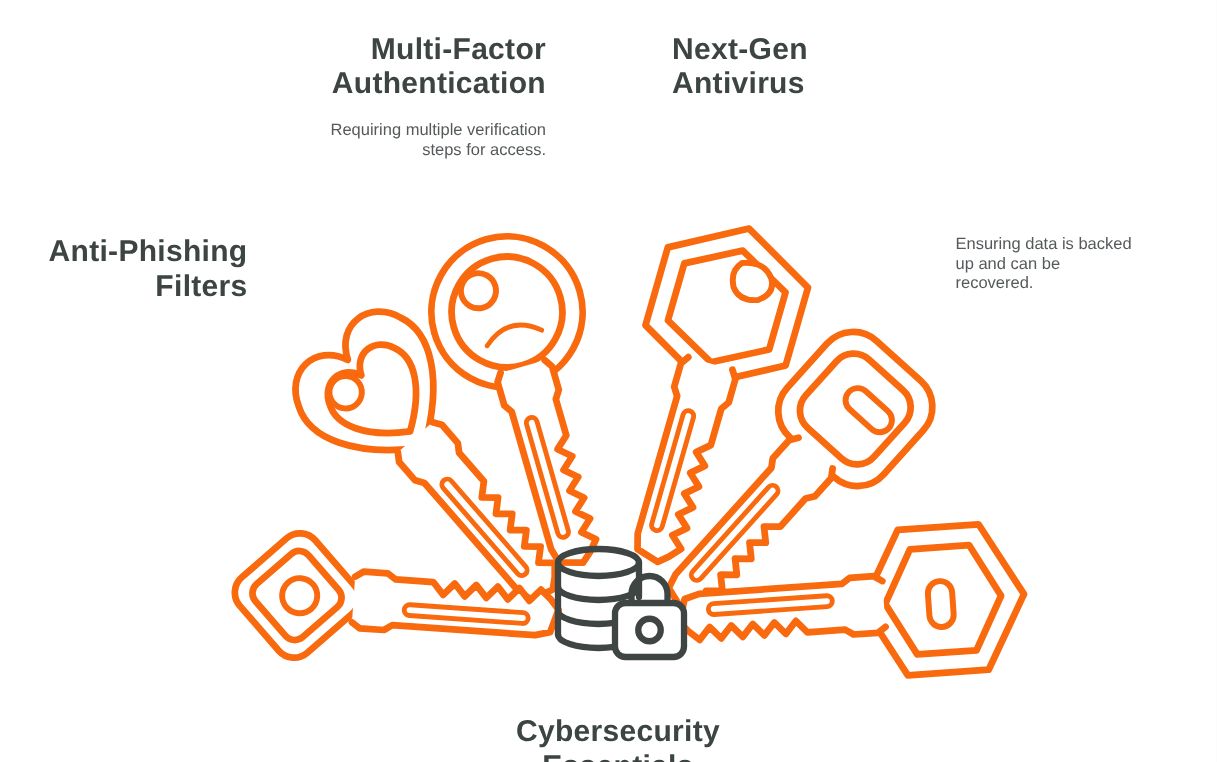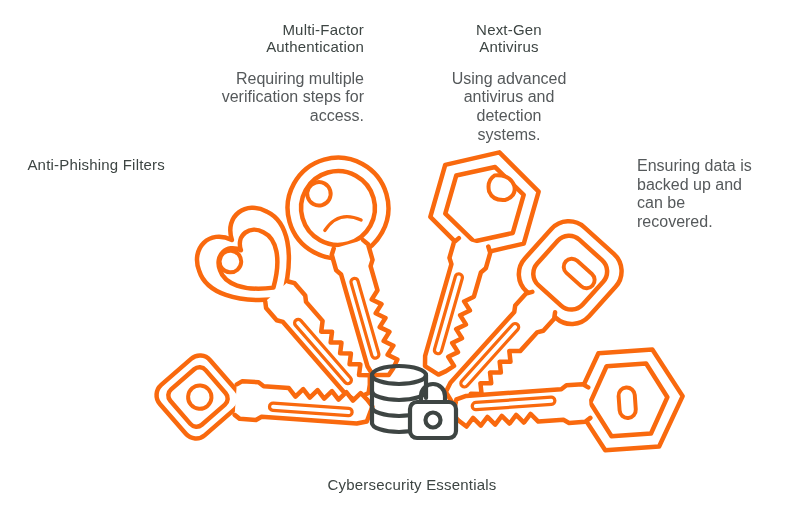--- a/index.html
+++ b/index.html
@@ -11,27 +11,27 @@
   .art{position:absolute;left:0;top:0;}
   
   .k  {fill:#fff;stroke:var(--accent);stroke-width:5;stroke-linejoin:round;stroke-linecap:round;}
   .ki {fill:none;stroke:var(--accent);stroke-width:5;stroke-linejoin:round;stroke-linecap:round;}
   .kg {fill:none;stroke:var(--accent);stroke-width:3.6;stroke-linejoin:round;stroke-linecap:round;}
   .kh {fill:#fff;stroke:var(--accent);stroke-width:4.4;stroke-linejoin:round;}
   .d  {fill:none;stroke:var(--icon-dark);stroke-width:4.2;stroke-linecap:round;stroke-linejoin:round;}
   .dw {fill:#fff;stroke:var(--icon-dark);stroke-width:4.2;stroke-linejoin:round;}
   
   .label{position:absolute;}
-  .label h3{margin:0 0 14px 0;font-size:15px;line-height:1.13;font-weight:normal;color:var(--heading);letter-spacing:.2px;}
-  .label p{margin:0;font-size:16px;line-height:1.16;color:var(--body);}
+  .label h3{margin:0 0 14px 0;font-size:20px;line-height:1.13;font-weight:bold;color:var(--heading);letter-spacing:.2px;}
+  .label p{margin:0;font-size:11px;line-height:1.16;color:var(--body);}
   .align-right{text-align:right;}
   .align-left{text-align:left;}
   .align-center{text-align:center;margin-top:40px;}
   .pos-tl{left:214px;top:22px;width:150px;}
-  .pos-tr{left:448px;top:22px;width:122px;text-align:center;}
+  .pos-tr{left:448px;top:22px;width:122px;}
   .pos-ml{left:15px;top:157px;width:150px;}
   .pos-mr{left:637px;top:157px;width:120px;}
   .pos-bl{left:8px;top:319px;width:132px;}
   .pos-br{left:677px;top:319px;width:134px;}
   .pos-c{left:325px;top:437px;width:174px;}
   .pos-c h3{margin:0;}
 </style>
 </head>
 <body>
 
@@ -107,21 +107,20 @@
     </g>
   </svg>
 
   <div class="label pos-tl align-right">
     <h3>Multi-Factor Authentication</h3>
     <p>Requiring multiple verification steps for access.</p>
   </div>
 
   <div class="label pos-tr align-left">
     <h3>Next-Gen Antivirus</h3>
-    <p>Using advanced antivirus and detection systems.</p>
   </div>
 
   <div class="label pos-ml align-right">
     <h3>Anti-Phishing Filters</h3>
   </div>
 
   <div class="label pos-mr align-left">
     <p>Ensuring data is backed up and can be recovered.</p>
   </div>
 

